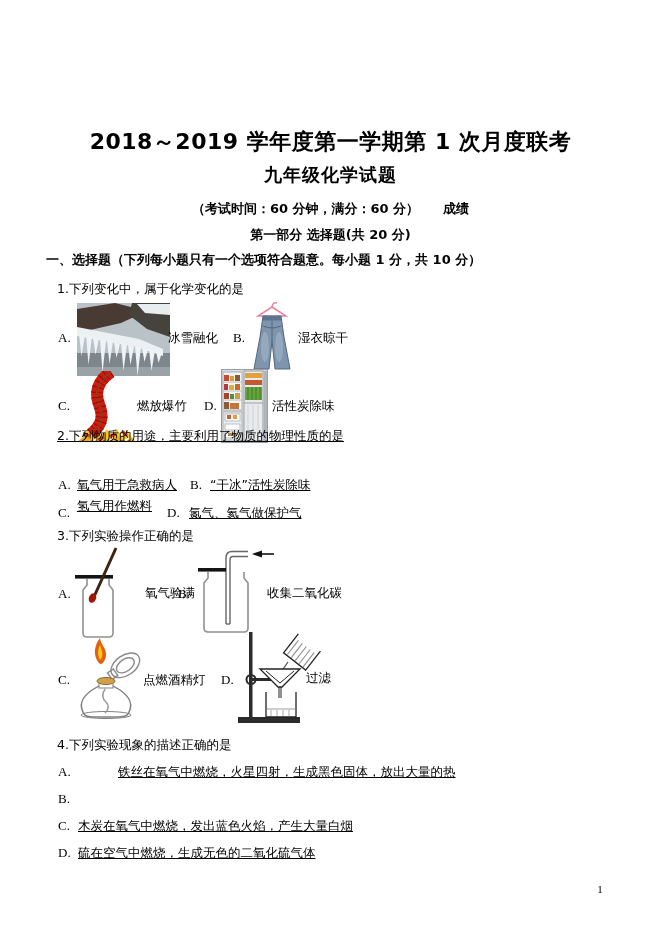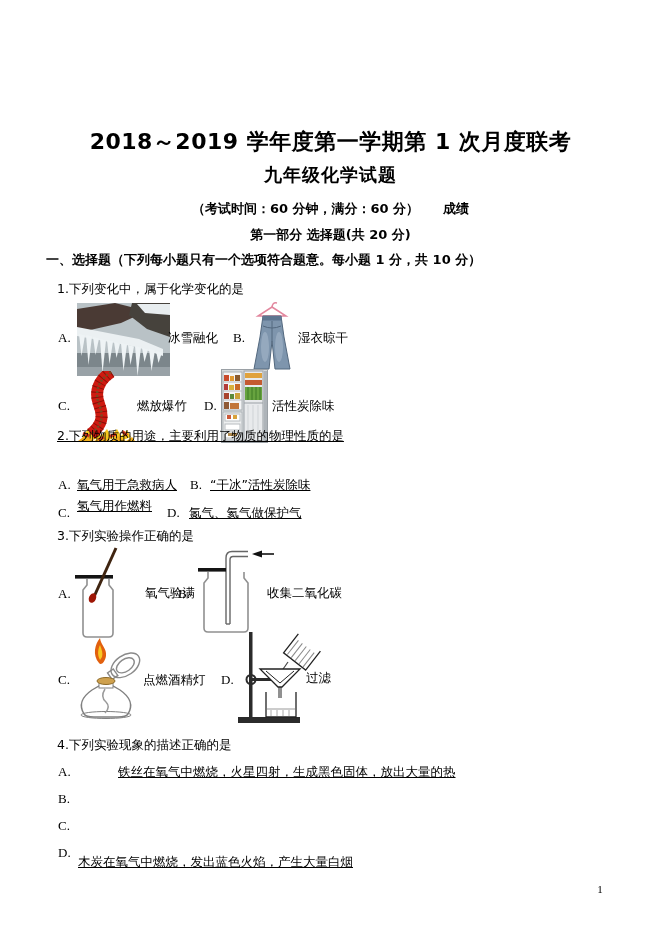--- a/index.html
+++ b/index.html
@@ -223,18 +223,19 @@
         <line x1="53" y1="80" x2="53" y2="86"></line>
       </g>
   </svg>
   <span class="abs cap" style="left:306px;top:670px;">过滤</span>
 
   <div class="abs qtext" style="top:737px;">4.下列实验现象的描述正确的是</div>
   <span class="abs optlbl" style="left:58px;top:764px;">A.</span>
   <span class="abs opttext" style="left:78px;top:764px;margin-left:40px;">铁丝在氧气中燃烧，火星四射，生成黑色固体，放出大量的热</span>
   <span class="abs optlbl" style="left:58px;top:791px;">B.</span>
   <span class="abs optlbl" style="left:58px;top:818px;">C.</span>
-  <span class="abs opttext" style="left:78px;top:818px;margin-top:36px;">木炭在氧气中燃烧，发出蓝色火焰，产生大量白烟</span>
+  <span class="abs opttext" style="left:78px;top:818px;">木炭在氧气中燃烧，发出蓝色火焰，产生大量白烟</span>
   <span class="abs optlbl" style="left:58px;top:845px;">D.</span>
+  <span class="abs opttext" style="left:78px;top:845px;">硫在空气中燃烧，生成无色的二氧化硫气体</span>
 
   <div class="abs pagenum">1</div>
 
 </div>
 
 </body></html>

